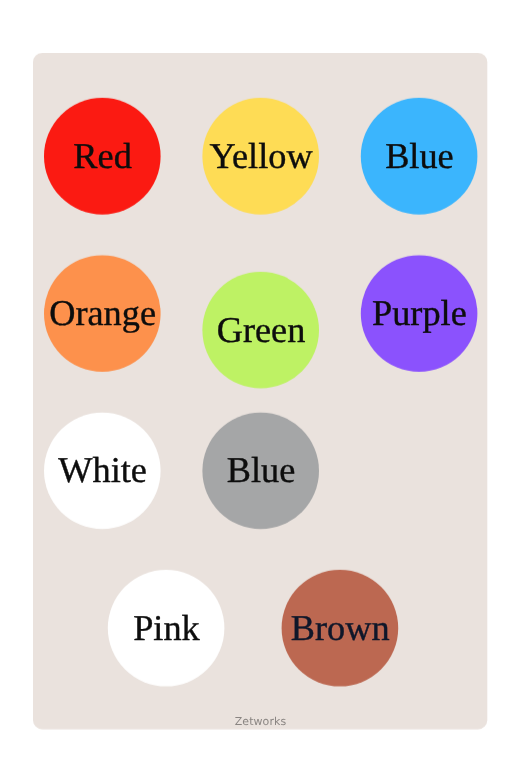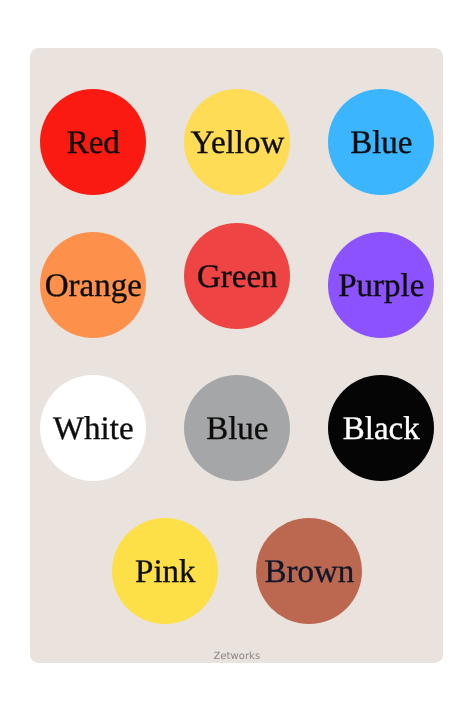--- a/index.html
+++ b/index.html
@@ -54,41 +54,38 @@
       </div>
 
       <div class="swatch" style="left:298px;top:41px;background:#3bb5fd">
         <span class="swatch-label" style="color:#0d0d0d">Blue</span>
       </div>
 
       <div class="swatch" style="left:10px;top:184px;background:#fd914c">
         <span class="swatch-label" style="color:#0d0d0d">Orange</span>
       </div>
 
-      <div class="swatch" style="left:154px;top:175px;background:#ef4444">
+      <div class="swatch" style="left:154px;top:199px;background:#bef264">
         <span class="swatch-label" style="color:#0d0d0d">Green</span>
       </div>
 
       <div class="swatch" style="left:298px;top:184px;background:#8b52fd">
         <span class="swatch-label" style="color:#0d0d0d">Purple</span>
       </div>
 
       <div class="swatch" style="left:10px;top:327px;background:#ffffff">
         <span class="swatch-label" style="color:#0d0d0d">White</span>
       </div>
 
       <div class="swatch" style="left:154px;top:327px;background:#a5a6a7">
         <span class="swatch-label" style="color:#0d0d0d">Blue</span>
       </div>
 
-      <div class="swatch" style="left:298px;top:327px;background:#050505">
-        <span class="swatch-label" style="color:#ffffff">Black</span>
-      </div>
 
-      <div class="swatch" style="left:82px;top:470px;background:#fde047">
+      <div class="swatch" style="left:68px;top:470px;background:#ffffff">
         <span class="swatch-label" style="color:#0d0d0d">Pink</span>
       </div>
 
       <div class="swatch" style="left:226px;top:470px;background:#bc6851">
         <span class="swatch-label" style="color:#0f172a">Brown</span>
       </div>
 
     </div>
 
     <div class="watermark" style="color: rgb(138, 133, 130);">Zetworks</div>

